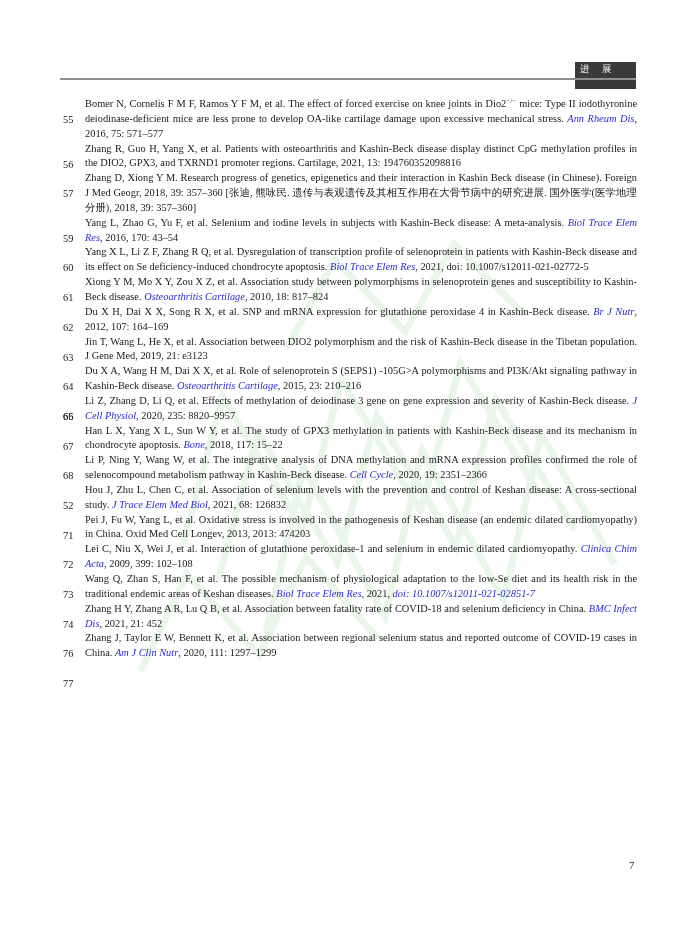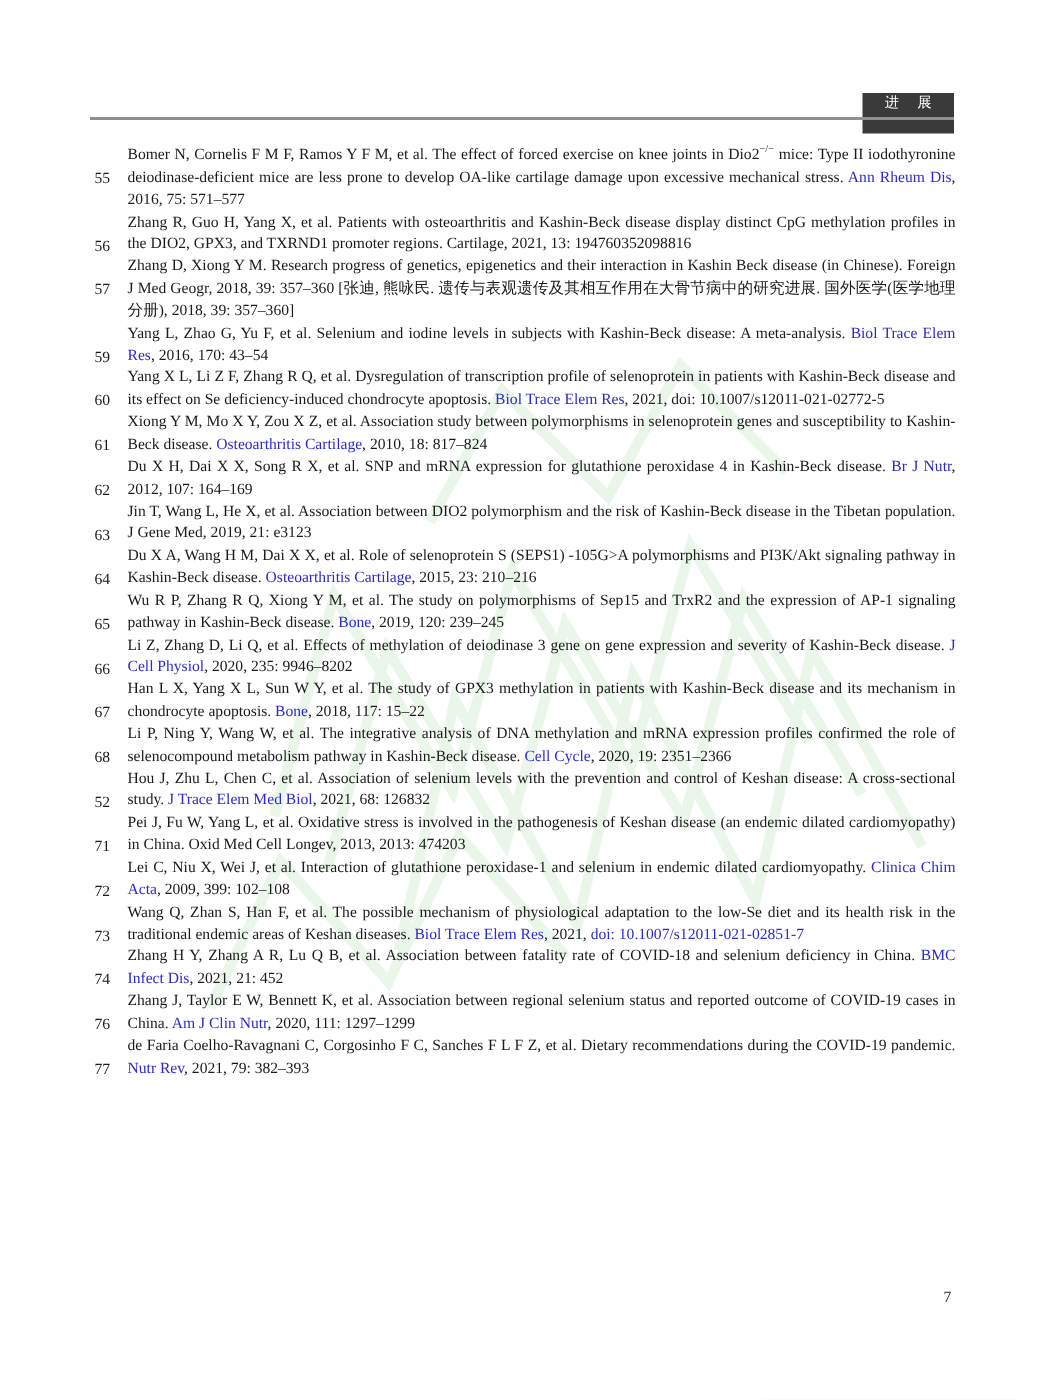--- a/index.html
+++ b/index.html
@@ -23,21 +23,21 @@
     opacity: 0.55;
   }
   .header-tag {
     position: absolute;
     left: 575px; top: 62px;
     width: 61px; height: 27px;
     background: var(--tag-bg, #3a3a3a);
     color: #ffffff;
     font-size: 9.5px;
     line-height: 15px;
-    text-align: center;
+    text-align: left;
     letter-spacing: 5px;
     text-indent: 5px;
     z-index: 2;
   }
   .header-rule {
     position: absolute;
     left: 60px; top: 78px;
     width: 576px; height: 2px;
     background: var(--rule-color, #8f8f8f);
     z-index: 2;
@@ -55,20 +55,21 @@
     line-height: 14.85px;
     text-align: justify;
     color: var(--text-color, #1a1a1a);
   }
   .ref-num {
     position: absolute;
     left: 0; top: 16px;
   }
   .journal-link {
     color: var(--link-color, #2b2bcb);
+    font-style: italic;
   }
   .ref sup {
     font-size: 7px;
     line-height: 0;
   }
   .page-number {
     position: absolute;
     left: 629px; top: 860px;
     font-size: 10.5px;
     color: #2a2a2a;
@@ -96,28 +97,28 @@
   <div class="ref-list">
       <div class="ref"><span class="ref-num">55</span><span><span>Bomer N, Cornelis F M F, Ramos Y F M, et al. The effect of forced exercise on knee joints in Dio2</span><sup>−/−</sup><span> mice: Type II iodothyronine deiodinase-deficient mice are less prone to develop OA-like cartilage damage upon excessive mechanical stress. </span><span class="journal-link">Ann Rheum Dis</span><span>, 2016, 75: 571–577</span></span></div>
       <div class="ref"><span class="ref-num">56</span><span><span>Zhang R, Guo H, Yang X, et al. Patients with osteoarthritis and Kashin-Beck disease display distinct CpG methylation profiles in the DIO2, GPX3, and TXRND1 promoter regions. Cartilage, 2021, 13: 194760352098816</span></span></div>
       <div class="ref"><span class="ref-num">57</span><span><span>Zhang D, Xiong Y M. Research progress of genetics, epigenetics and their interaction in Kashin Beck disease (in Chinese). Foreign J Med Geogr, 2018, 39: 357–360 [张迪, 熊咏民. 遗传与表观遗传及其相互作用在大骨节病中的研究进展. 国外医学(医学地理分册), 2018, 39: 357–360]</span></span></div>
       <div class="ref"><span class="ref-num">59</span><span><span>Yang L, Zhao G, Yu F, et al. Selenium and iodine levels in subjects with Kashin-Beck disease: A meta-analysis. </span><span class="journal-link">Biol Trace Elem Res</span><span>, 2016, 170: 43–54</span></span></div>
       <div class="ref"><span class="ref-num">60</span><span><span>Yang X L, Li Z F, Zhang R Q, et al. Dysregulation of transcription profile of selenoprotein in patients with Kashin-Beck disease and its effect on Se deficiency-induced chondrocyte apoptosis. </span><span class="journal-link">Biol Trace Elem Res</span><span>, 2021, doi: 10.1007/s12011-021-02772-5</span></span></div>
       <div class="ref"><span class="ref-num">61</span><span><span>Xiong Y M, Mo X Y, Zou X Z, et al. Association study between polymorphisms in selenoprotein genes and susceptibility to Kashin-Beck disease. </span><span class="journal-link">Osteoarthritis Cartilage</span><span>, 2010, 18: 817–824</span></span></div>
       <div class="ref"><span class="ref-num">62</span><span><span>Du X H, Dai X X, Song R X, et al. SNP and mRNA expression for glutathione peroxidase 4 in Kashin-Beck disease. </span><span class="journal-link">Br J Nutr</span><span>, 2012, 107: 164–169</span></span></div>
       <div class="ref"><span class="ref-num">63</span><span><span>Jin T, Wang L, He X, et al. Association between DIO2 polymorphism and the risk of Kashin-Beck disease in the Tibetan population. J Gene Med, 2019, 21: e3123</span></span></div>
       <div class="ref"><span class="ref-num">64</span><span><span>Du X A, Wang H M, Dai X X, et al. Role of selenoprotein S (SEPS1) -105G&gt;A polymorphisms and PI3K/Akt signaling pathway in Kashin-Beck disease. </span><span class="journal-link">Osteoarthritis Cartilage</span><span>, 2015, 23: 210–216</span></span></div>
-      <div class="ref"><span class="ref-num">65</span><span><span>Wu R P, Zhang R Q, Xiong Y M, et al. The study on polymorphisms of Sep15 and TrxR2 and the expression of AP-1 signaling pathway in Kashin-Beck disease. </span><span class="journal-link">Bone</span><span>, 2019, 120: 239–245</span></span></div>
-      <div class="ref"><span class="ref-num">66</span><span><span>Li Z, Zhang D, Li Q, et al. Effects of methylation of deiodinase 3 gene on gene expression and severity of Kashin-Beck disease. </span><span class="journal-link">J Cell Physiol</span><span>, 2020, 235: 9946–8202</span></span></div>
+      <div class="ref"><span class="ref-num">65</span></div>
+      <div class="ref"><span class="ref-num">66</span><span><span>Li Z, Zhang D, Li Q, et al. Effects of methylation of deiodinase 3 gene on gene expression and severity of Kashin-Beck disease. </span><span class="journal-link">J Cell Physiol</span><span>, 2020, 235: 8820–9957</span></span></div>
       <div class="ref"><span class="ref-num">67</span><span><span>Han L X, Yang X L, Sun W Y, et al. The study of GPX3 methylation in patients with Kashin-Beck disease and its mechanism in chondrocyte apoptosis. </span><span class="journal-link">Bone</span><span>, 2018, 117: 15–22</span></span></div>
       <div class="ref"><span class="ref-num">68</span><span><span>Li P, Ning Y, Wang W, et al. The integrative analysis of DNA methylation and mRNA expression profiles confirmed the role of selenocompound metabolism pathway in Kashin-Beck disease. </span><span class="journal-link">Cell Cycle</span><span>, 2020, 19: 2351–2366</span></span></div>
       <div class="ref"><span class="ref-num">52</span><span><span>Hou J, Zhu L, Chen C, et al. Association of selenium levels with the prevention and control of Keshan disease: A cross-sectional study. </span><span class="journal-link">J Trace Elem Med Biol</span><span>, 2021, 68: 126832</span></span></div>
       <div class="ref"><span class="ref-num">71</span><span><span>Pei J, Fu W, Yang L, et al. Oxidative stress is involved in the pathogenesis of Keshan disease (an endemic dilated cardiomyopathy) in China. Oxid Med Cell Longev, 2013, 2013: 474203</span></span></div>
       <div class="ref"><span class="ref-num">72</span><span><span>Lei C, Niu X, Wei J, et al. Interaction of glutathione peroxidase-1 and selenium in endemic dilated cardiomyopathy. </span><span class="journal-link">Clinica Chim Acta</span><span>, 2009, 399: 102–108</span></span></div>
       <div class="ref"><span class="ref-num">73</span><span><span>Wang Q, Zhan S, Han F, et al. The possible mechanism of physiological adaptation to the low-Se diet and its health risk in the traditional endemic areas of Keshan diseases. </span><span class="journal-link">Biol Trace Elem Res</span><span>, 2021, </span><span class="journal-link">doi: 10.1007/s12011-021-02851-7</span></span></div>
       <div class="ref"><span class="ref-num">74</span><span><span>Zhang H Y, Zhang A R, Lu Q B, et al. Association between fatality rate of COVID-18 and selenium deficiency in China. </span><span class="journal-link">BMC Infect Dis</span><span>, 2021, 21: 452</span></span></div>
       <div class="ref"><span class="ref-num">76</span><span><span>Zhang J, Taylor E W, Bennett K, et al. Association between regional selenium status and reported outcome of COVID-19 cases in China. </span><span class="journal-link">Am J Clin Nutr</span><span>, 2020, 111: 1297–1299</span></span></div>
-      <div class="ref"><span class="ref-num">77</span><span><span>de Faria Coelho-Ravagnani C, Corgosinho F C, Sanches F L F Z, et al. Dietary recommendations during the COVID-19 pandemic. </span><span class="journal-link">Nutr Rev</span><span>, 2021, 79: 382–393</span></span></div>
+      <div class="ref"><span class="ref-num">77</span></div>
     </div>
 
   <div class="page-number">7</div>
 
 </div>
 
 </body></html>

